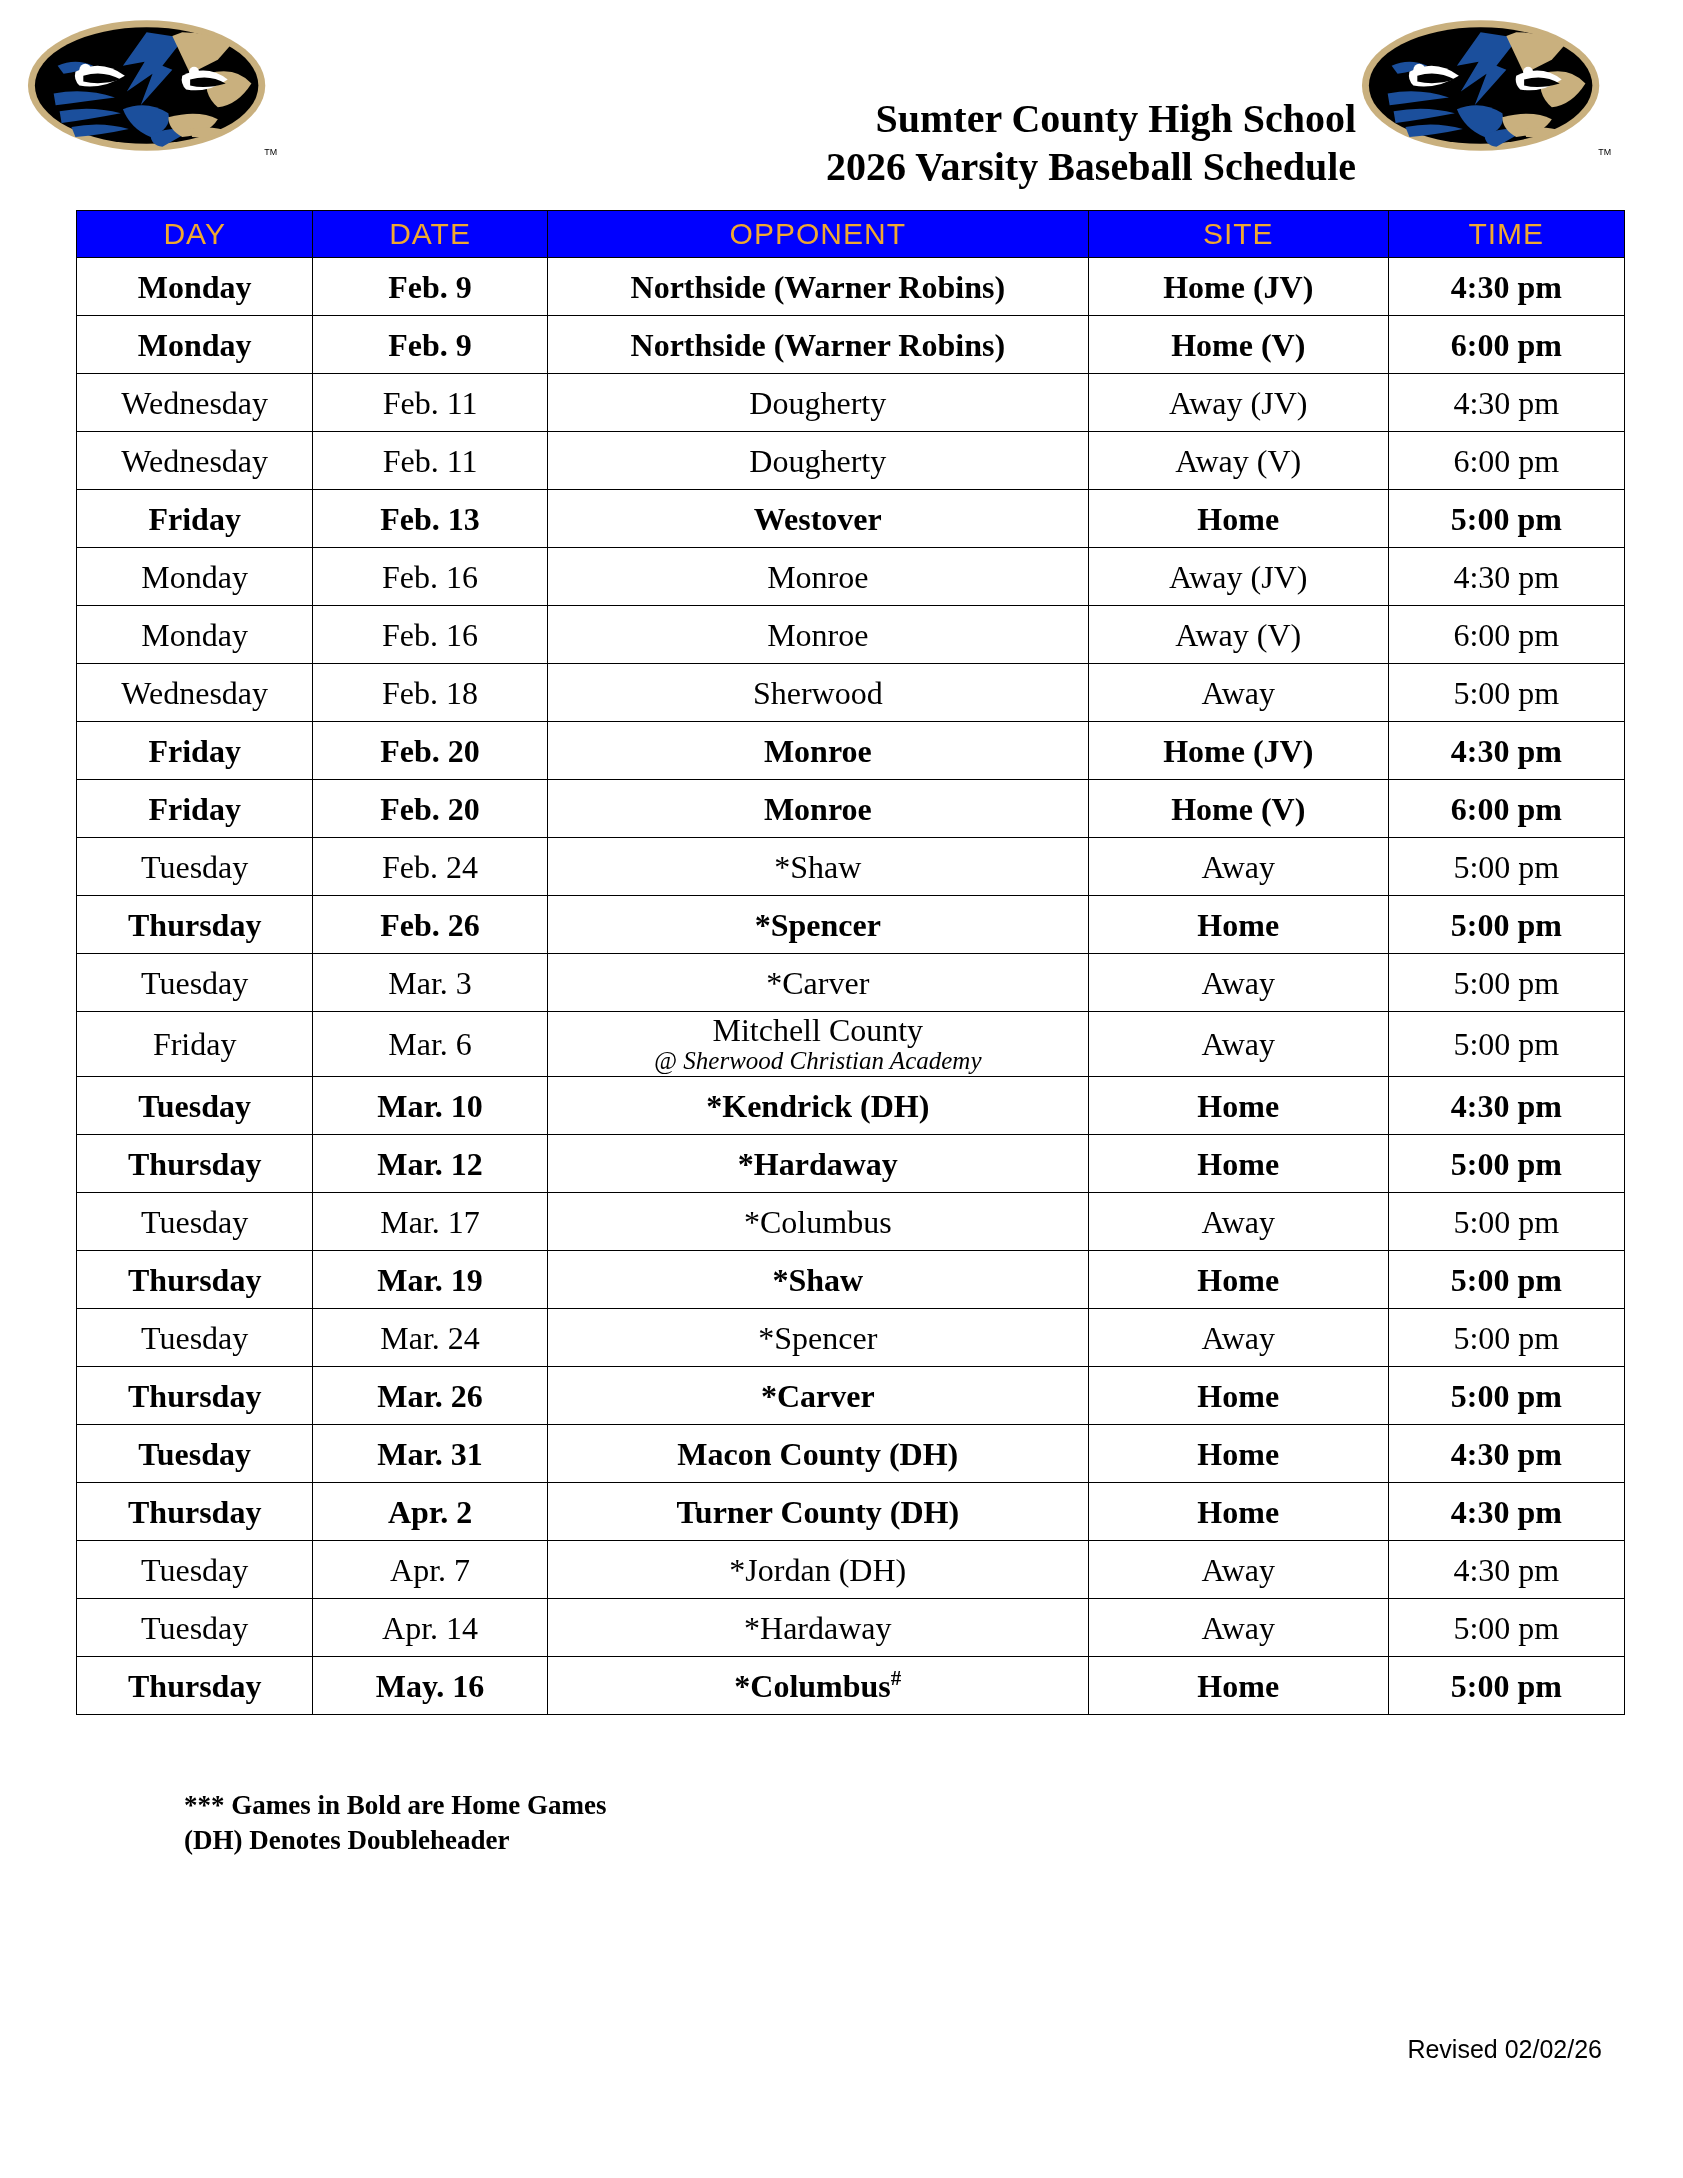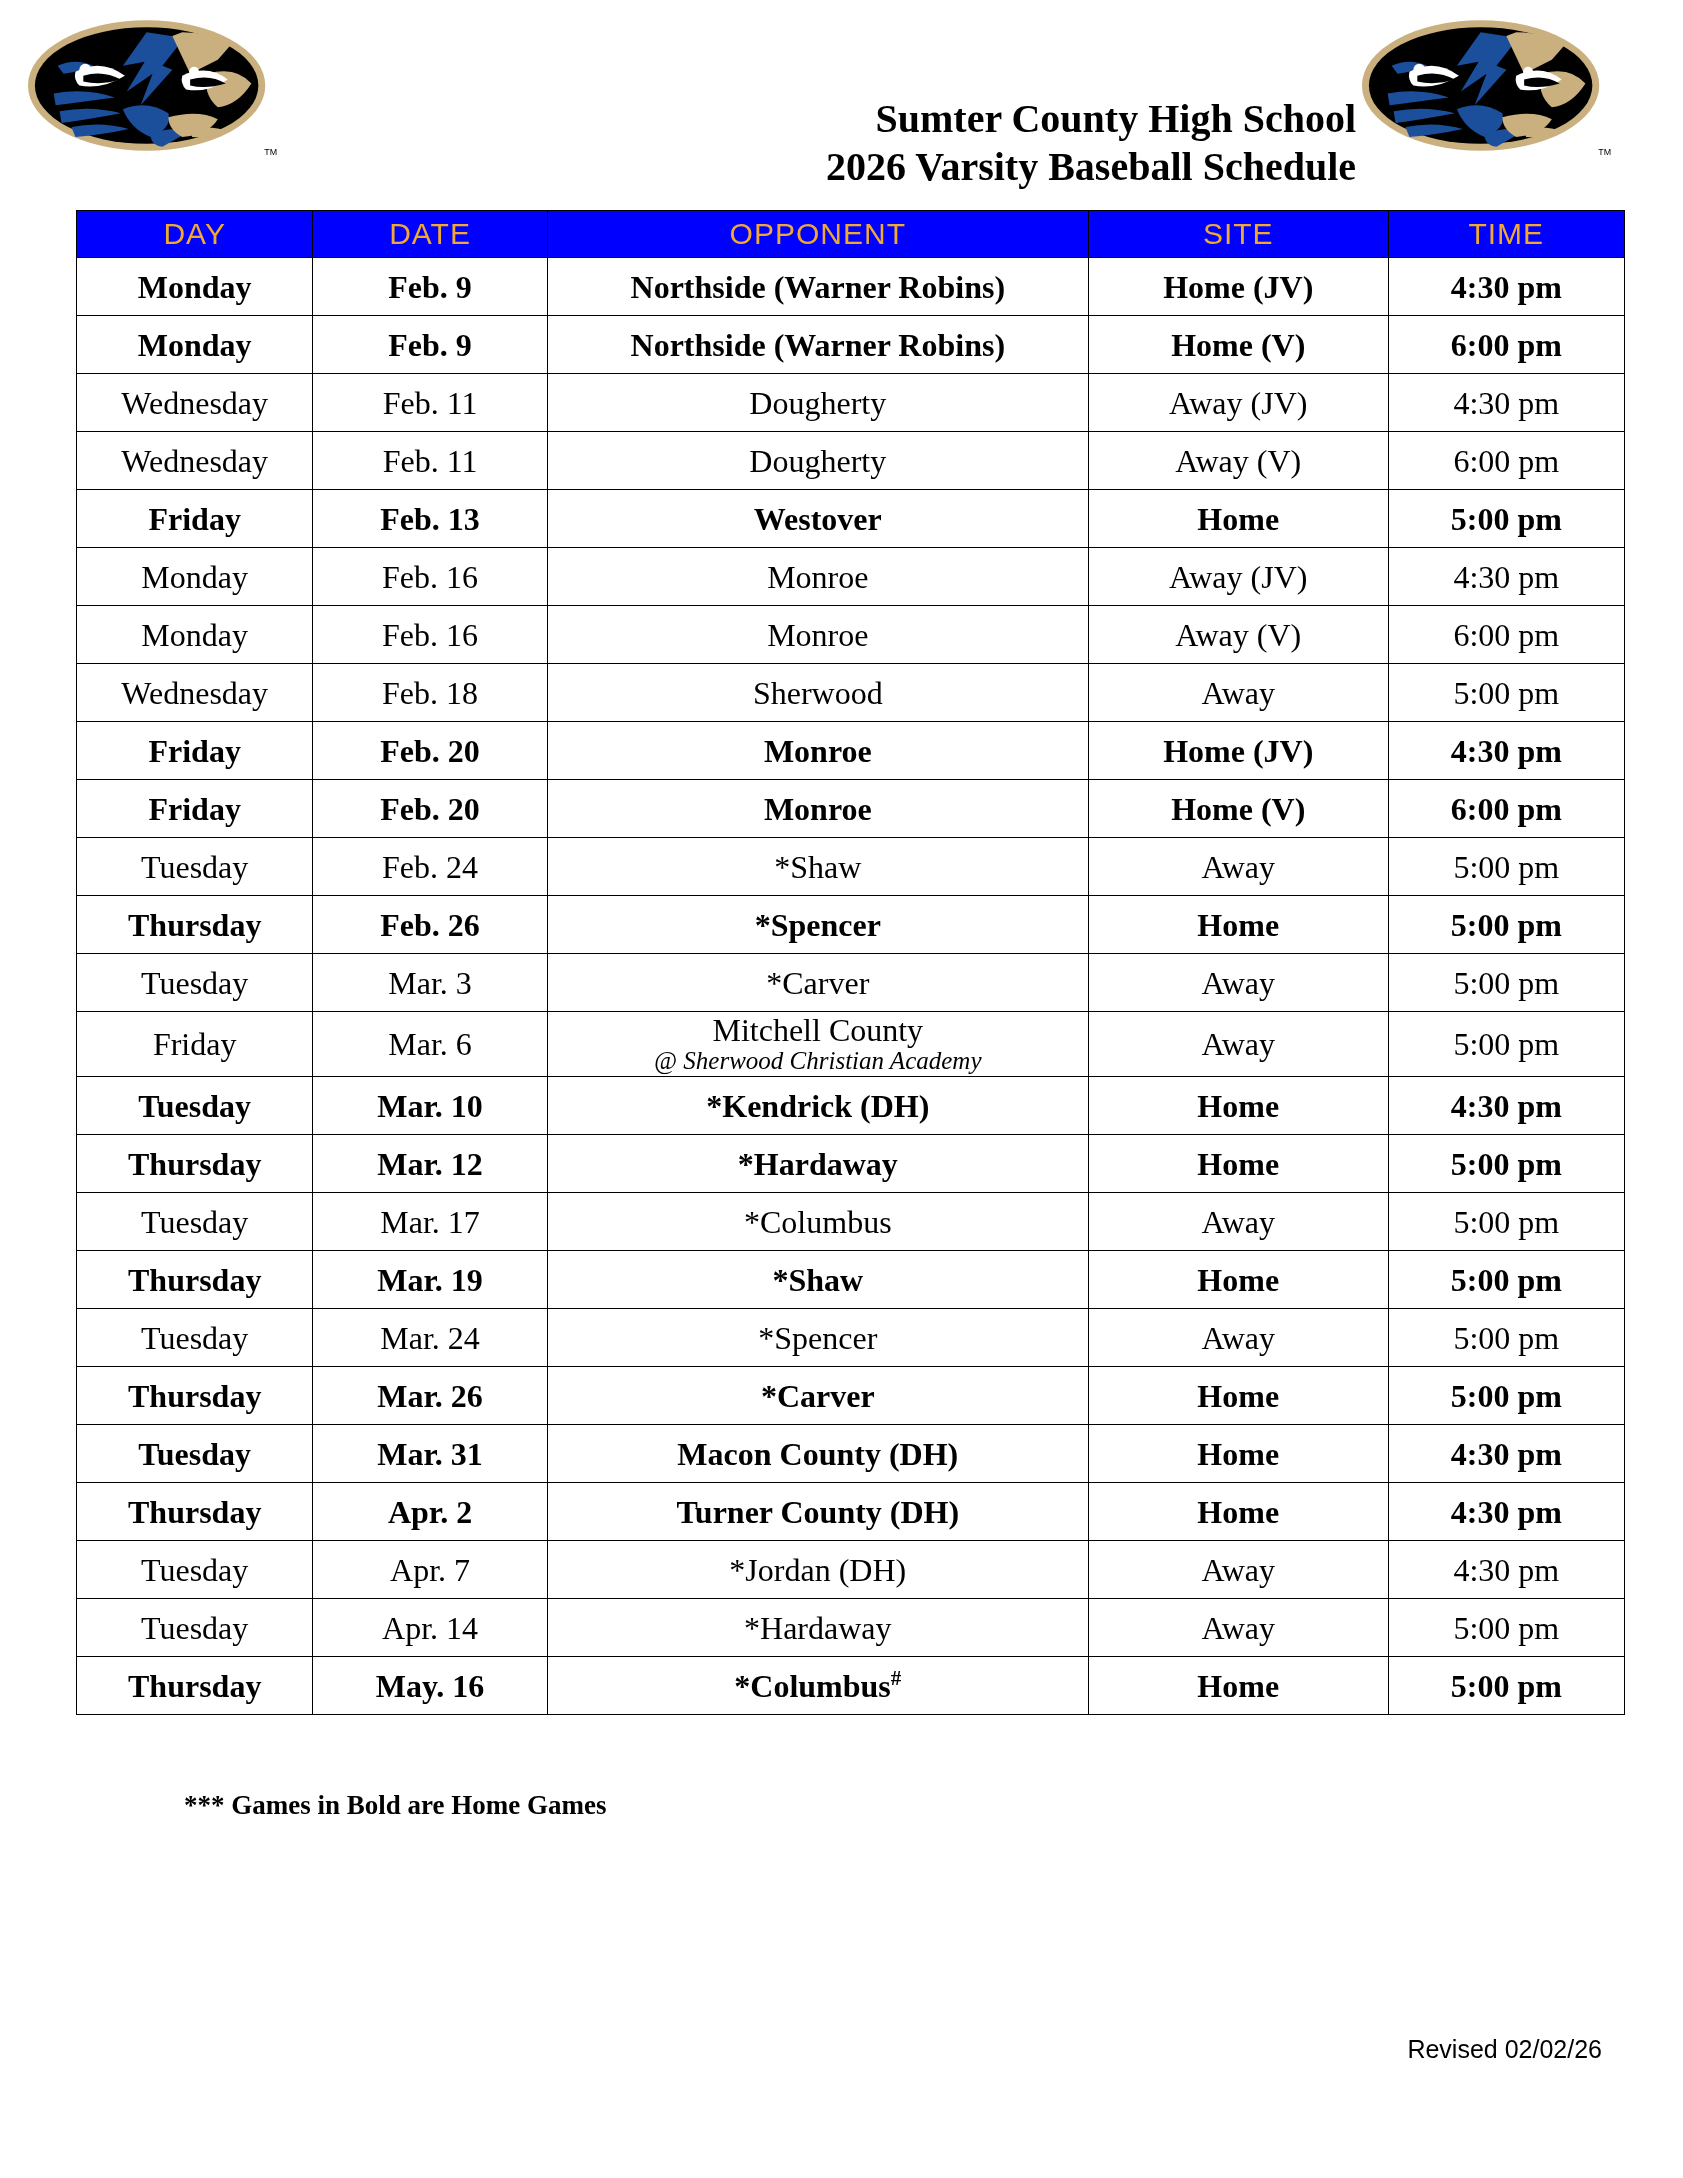--- a/index.html
+++ b/index.html
@@ -379,16 +379,17 @@
           <td class="c-opp"><span>*Columbus</span><span class="sup-hash">#</span></td>
           <td class="c-site">Home</td>
           <td class="c-time">5:00 pm</td>
         </tr>
       </tbody>
   </table>
 </div>
 
 <div class="footnotes" id="footnotes">
     <div>*** Games in Bold are Home Games</div>
+    <div>(DH) Denotes Doubleheader</div>
   </div>
 
 <div class="revised">Revised 02/02/26</div>
 
 
 </body></html>

